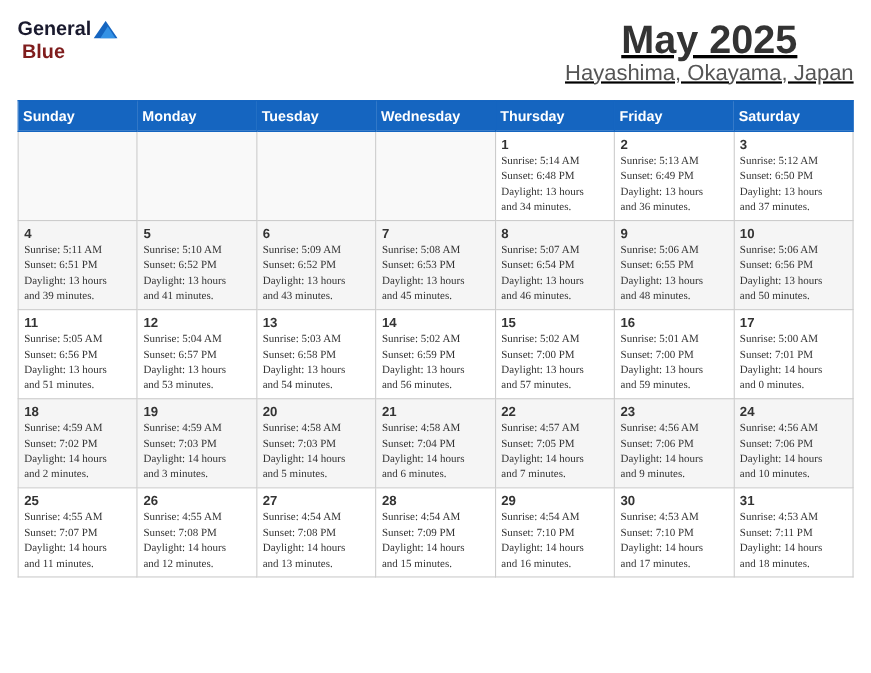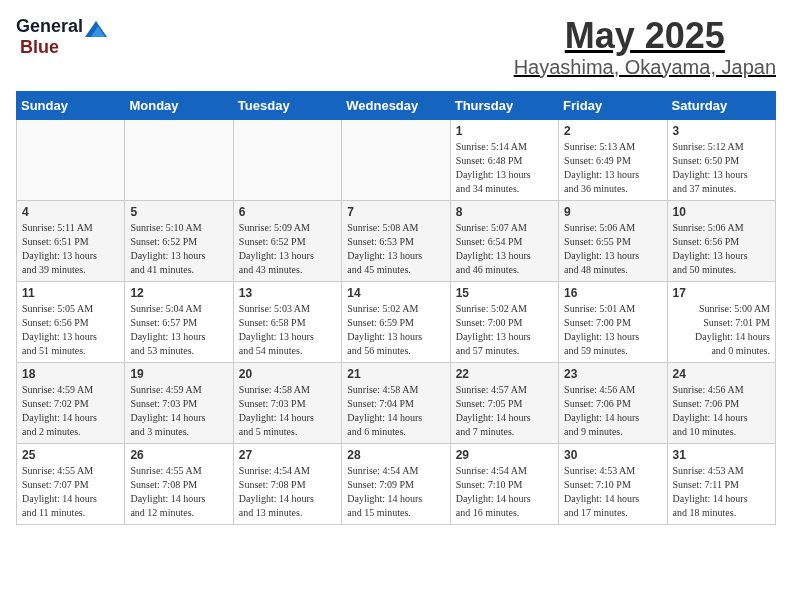--- a/index.html
+++ b/index.html
@@ -16,21 +16,21 @@
       align-items: flex-start;
       margin-bottom: 12px;
     }
     .logo {
       display: flex;
       flex-direction: column;
       align-items: flex-start;
     }
     .logo-row {
       display: flex;
-      align-items: flex-end;
+      align-items: center;
     }
     .title-block {
       text-align: center;
       text-decoration: underline;
     }
     .month-title {
       font-size: 36px;
       font-weight: bold;
       color: #333;
       line-height: 1.1;
@@ -236,21 +236,21 @@
         </td>
         <td>
           <span class="day-number">16</span>
           <div class="day-info" style="white-space: pre-line;">Sunrise: 5:01 AM
 Sunset: 7:00 PM
 Daylight: 13 hours
 and 59 minutes.</div>
         </td>
         <td>
           <span class="day-number">17</span>
-          <div class="day-info" style="white-space: pre-line; text-align: right;">Sunrise: 5:00 AM
+          <div class="day-info" style="white-space: pre-line;">Sunrise: 5:00 AM
 Sunset: 7:01 PM
 Daylight: 14 hours
 and 0 minutes.</div>
         </td>
       </tr>
       <tr class="row-even">
         <td>
           <span class="day-number">18</span>
           <div class="day-info" style="white-space: pre-line;">Sunrise: 4:59 AM
 Sunset: 7:02 PM

